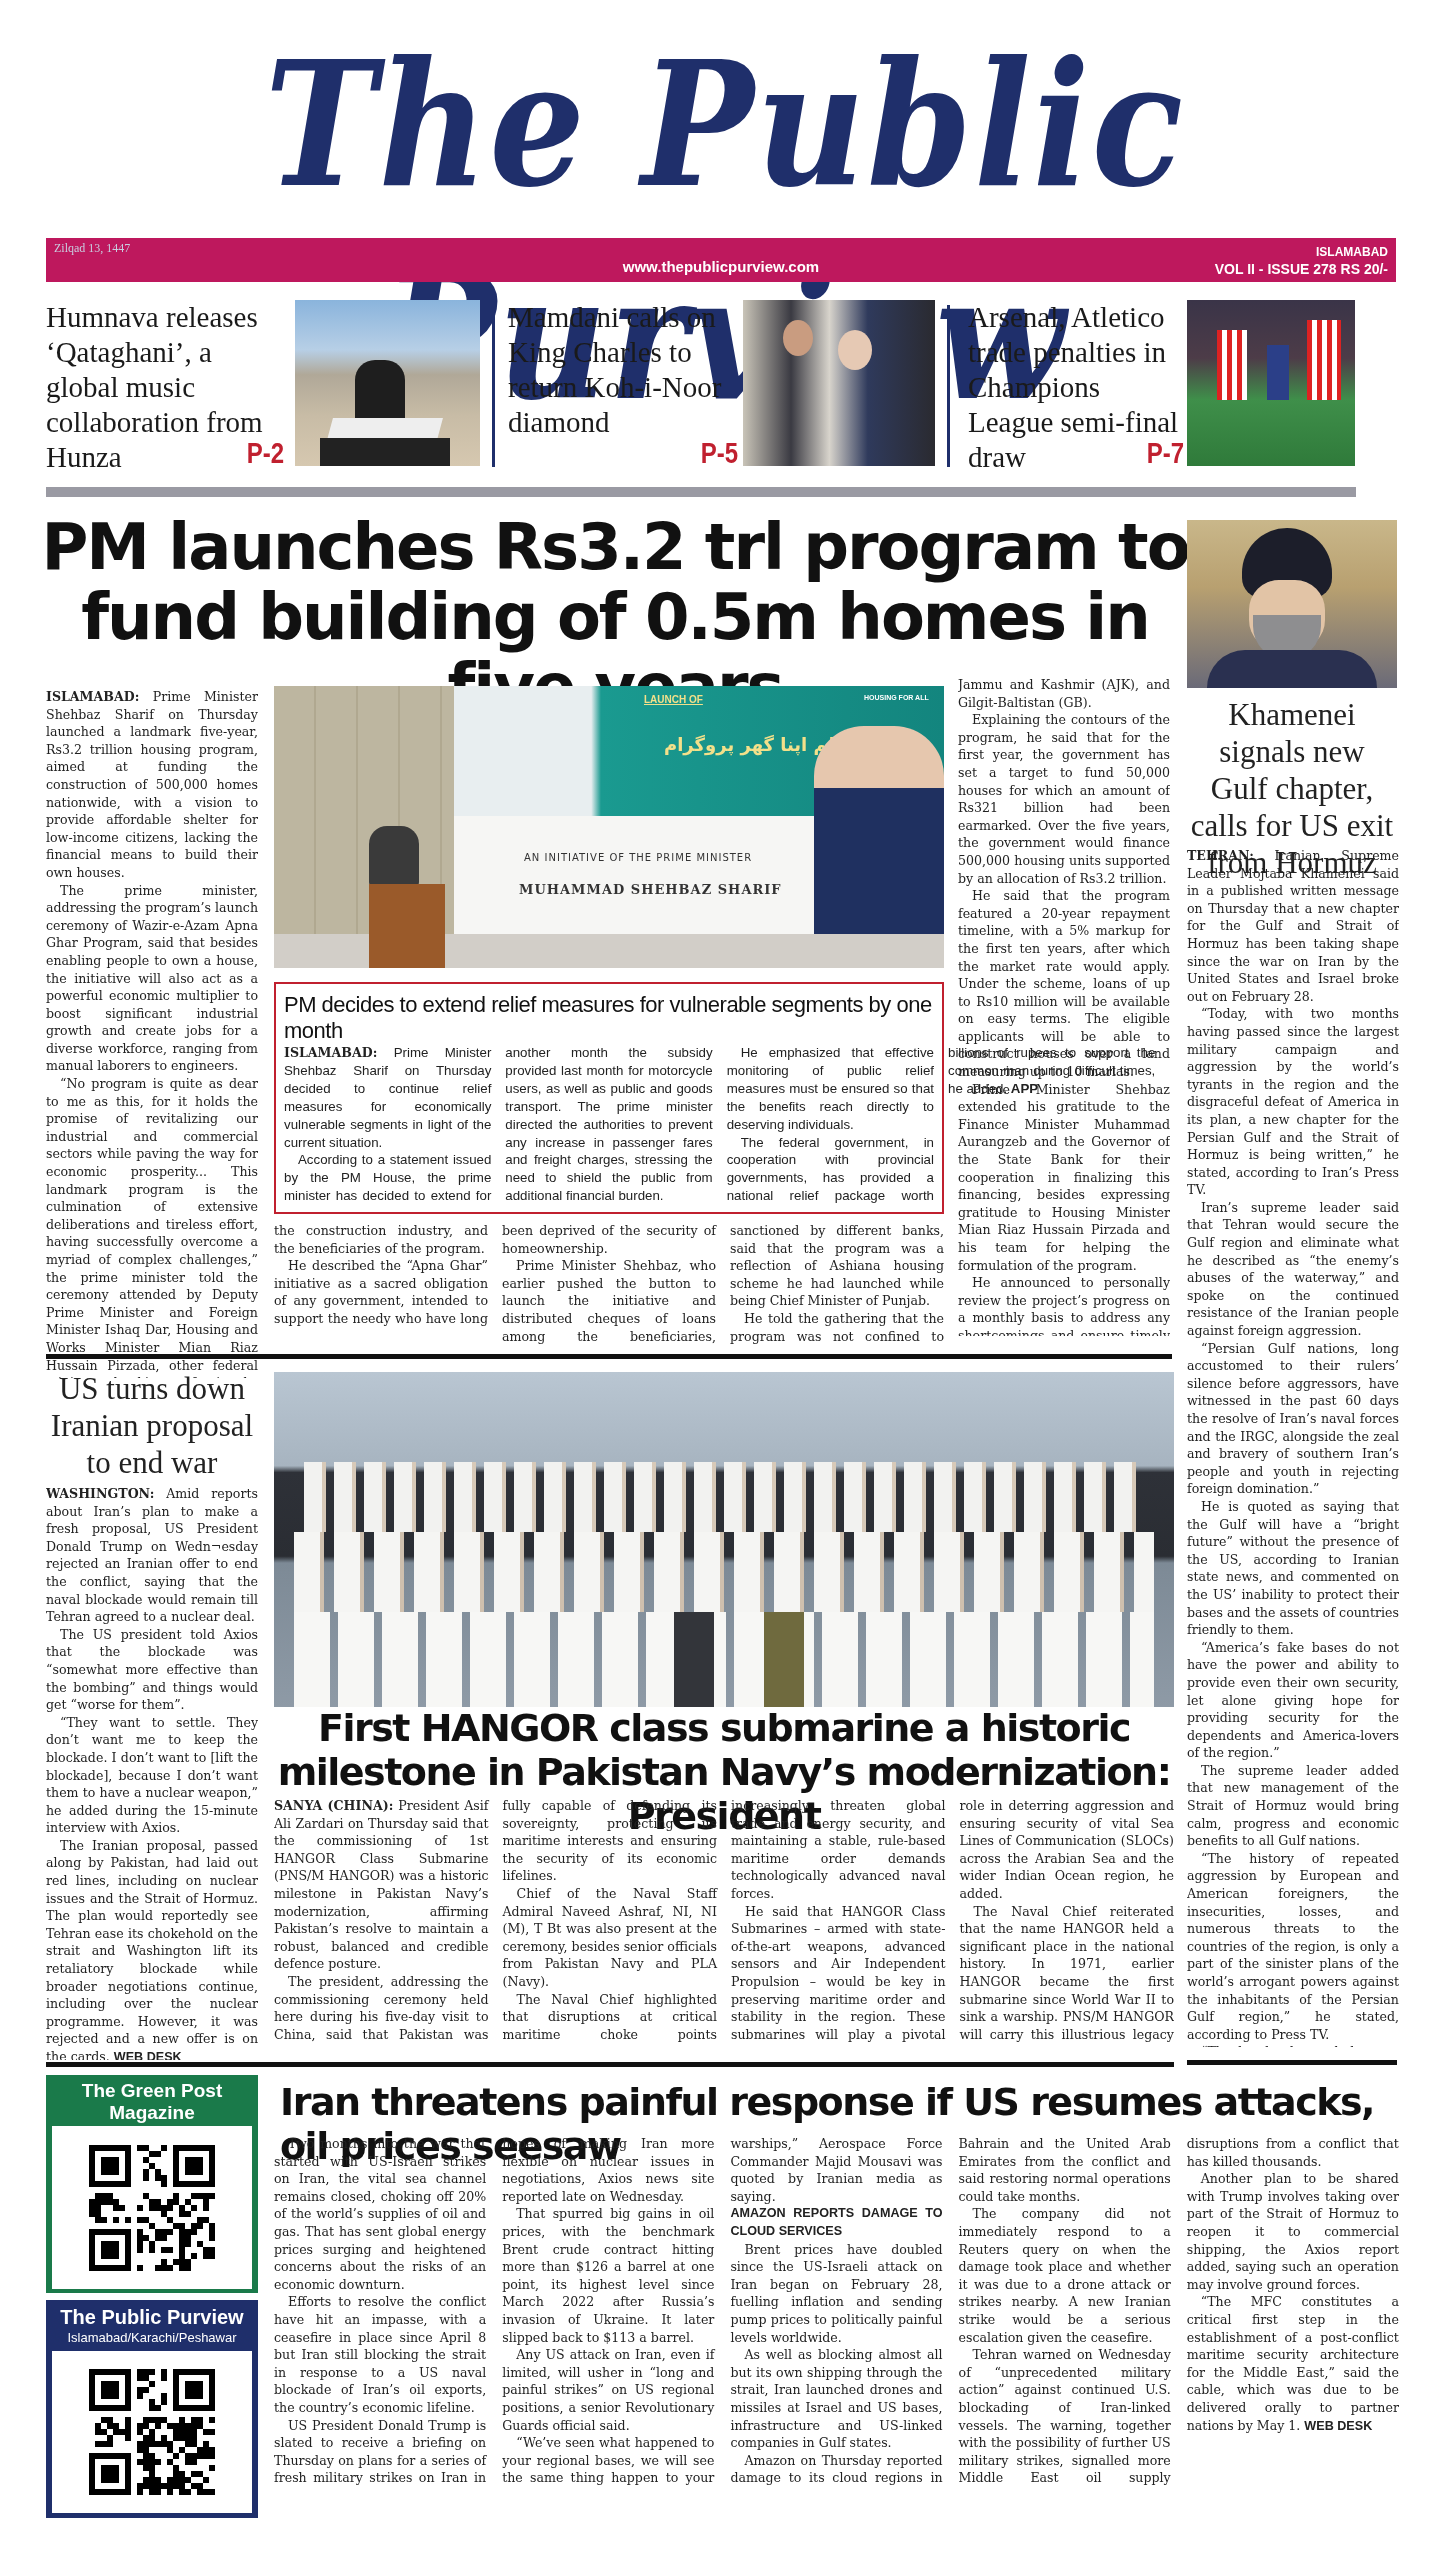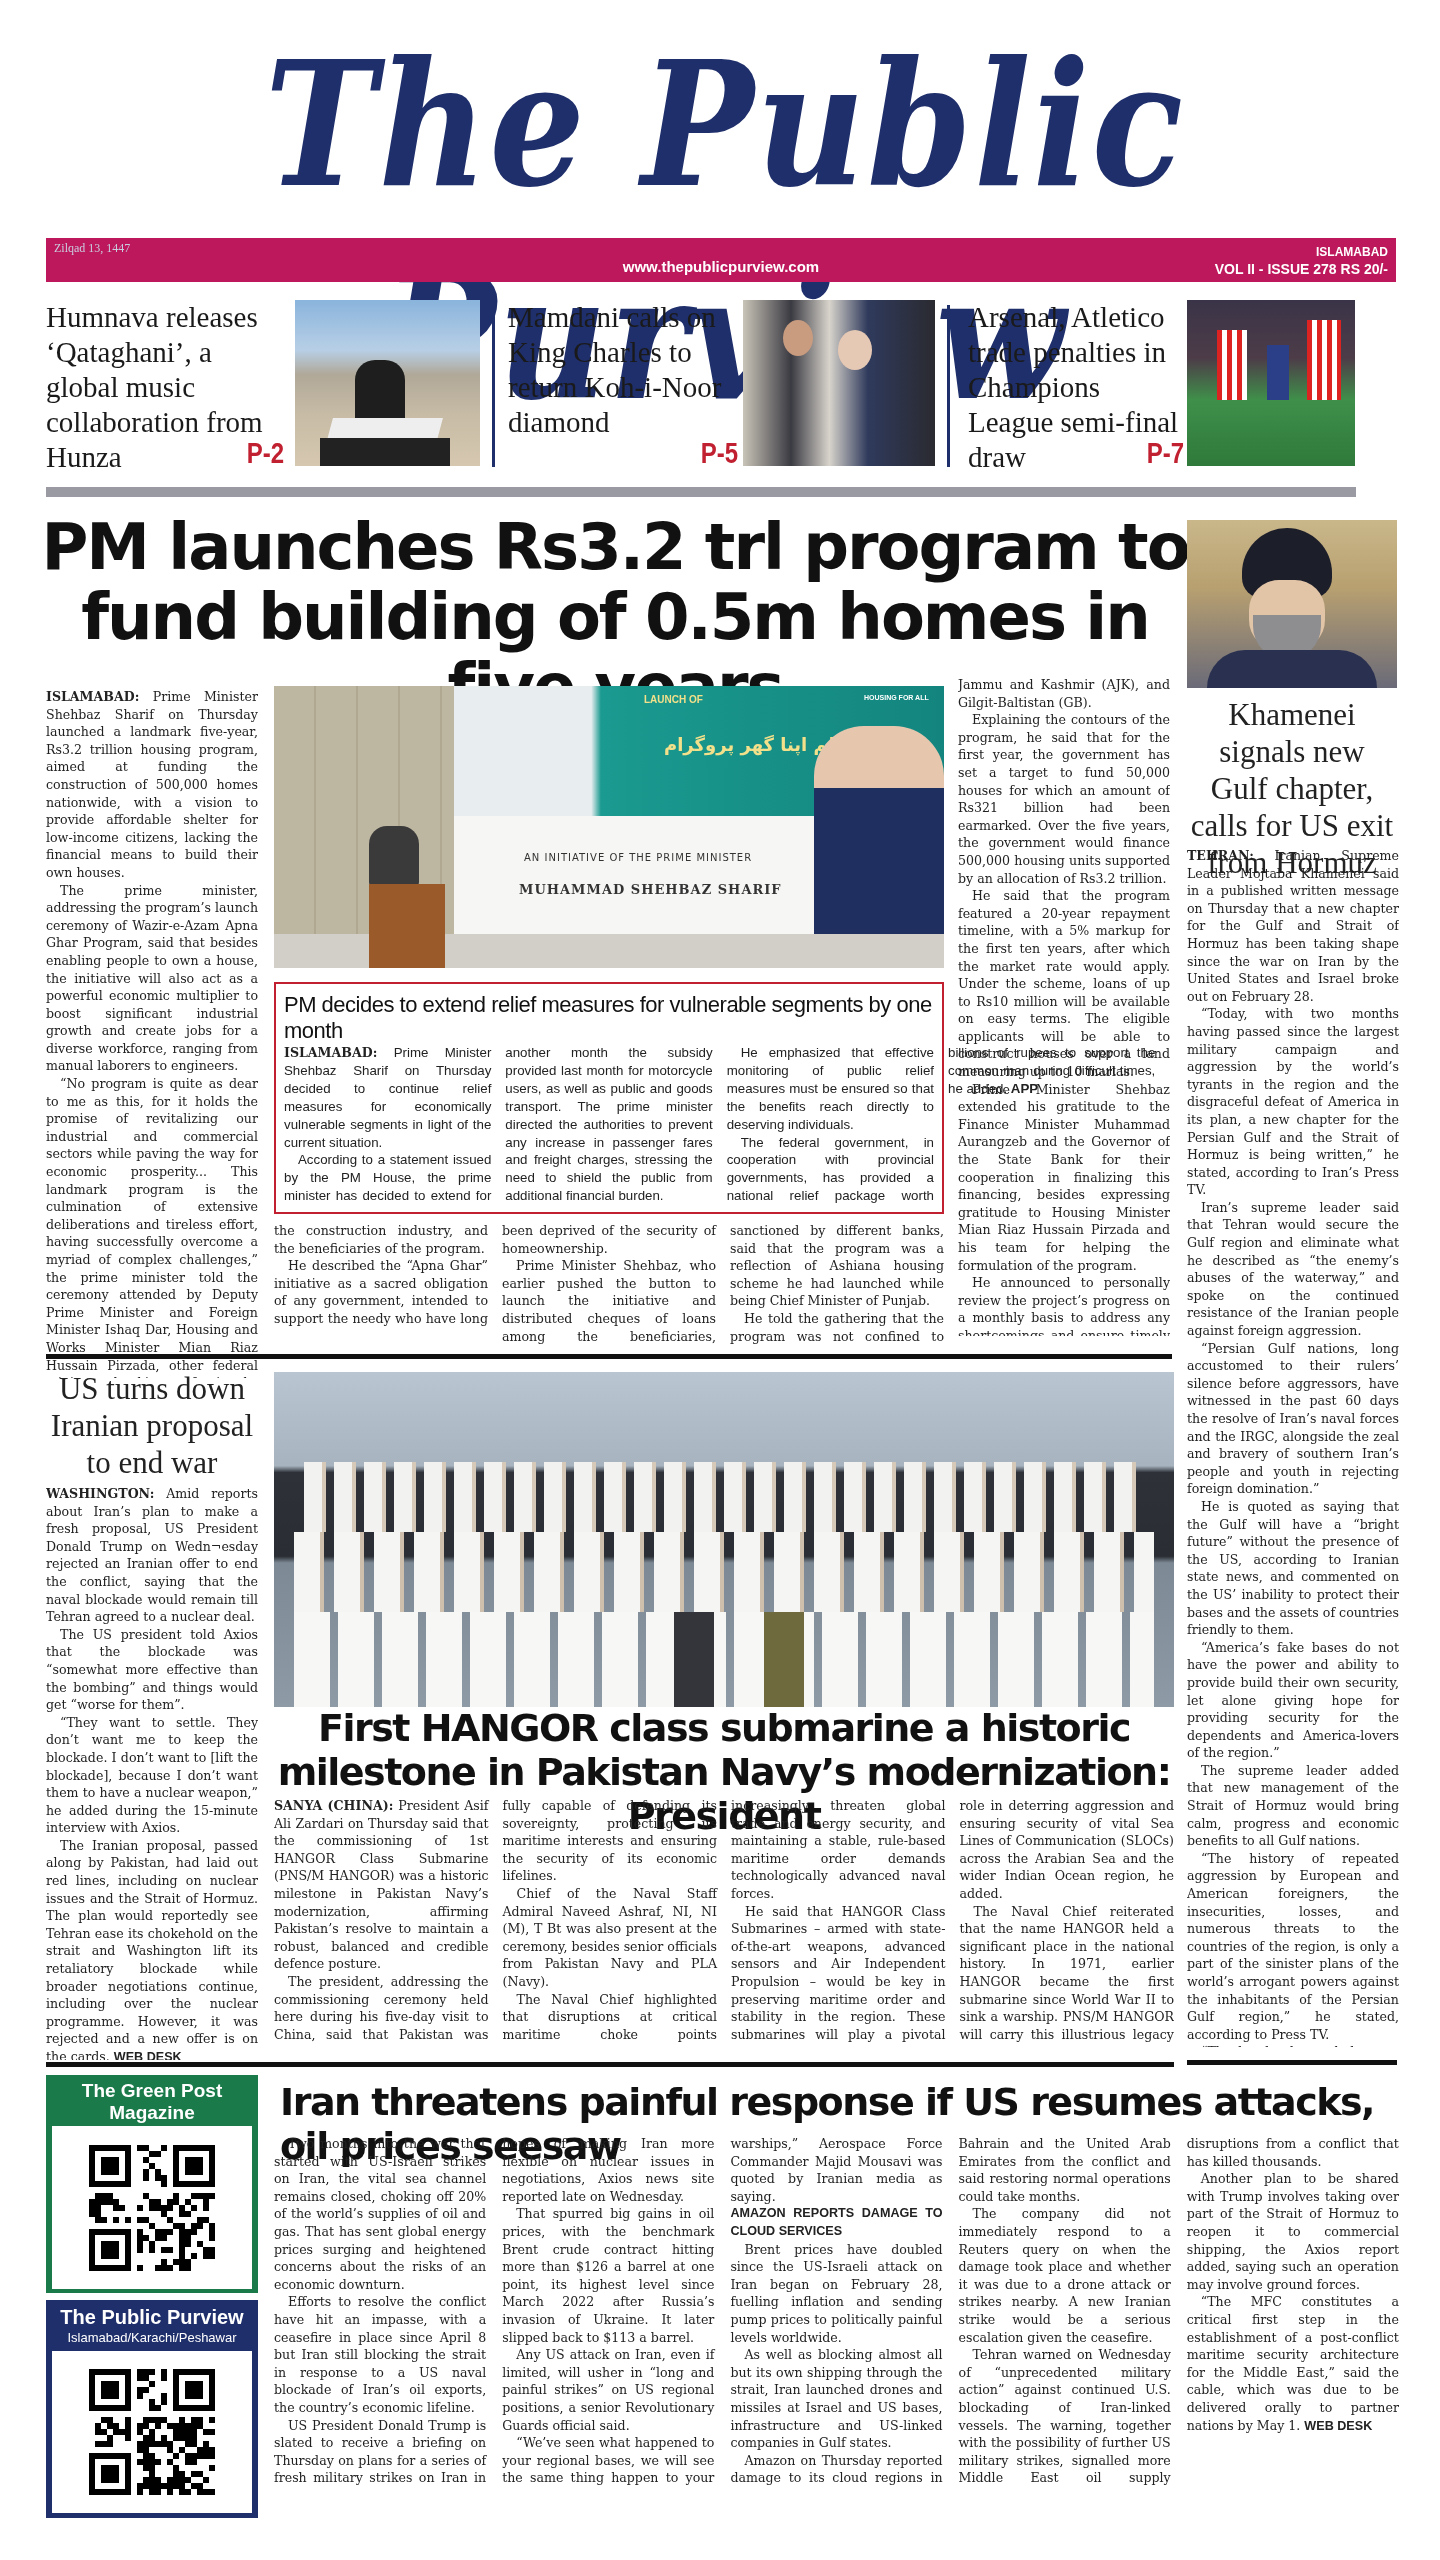--- a/index.html
+++ b/index.html
@@ -102,21 +102,21 @@
 
 <div class="abs body-text" style="left:46px;top:688px;width:212px;height:690px;overflow:hidden;">
   <p class="first"><b class="dl">ISLAMABAD:</b> <span>Prime Minister Shehbaz Sharif on Thursday launched a landmark five-year, Rs3.2 trillion housing program, aimed at funding the construction of 500,000 homes nationwide, with a vision to provide affordable shelter for low-income citizens, lacking the financial means to build their own houses.</span></p>
   <p>The prime minister, addressing the program’s launch ceremony of Wazir-e-Azam Apna Ghar Program, said that besides enabling people to own a house, the initiative will also act as a powerful economic multiplier to boost significant industrial growth and create jobs for a diverse workforce, ranging from manual laborers to engineers.</p>
   <p>“No program is quite as dear to me as this, for it holds the promise of revitalizing our industrial and commercial sectors while paving the way for economic prosperity... This landmark program is the culmination of extensive deliberations and tireless effort, having successfully overcome a myriad of complex challenges,” the prime minister told the ceremony attended by Deputy Prime Minister and Foreign Minister Ishaq Dar, Housing and Works Minister Mian Riaz Hussain Pirzada, other federal ministers, banking professionals, representatives from</p>
 </div>
 
 <div class="abs photo" style="left:274px;top:686px;width:670px;height:282px;background:#c2bca8;">
   <div style="position:absolute;left:0;top:0;width:180px;height:282px;background:repeating-linear-gradient(90deg,#bdb6a0 0 40px,#b0a890 40px 42px);"></div>
   <div style="position:absolute;left:180px;top:0;width:490px;height:130px;background:linear-gradient(90deg,#e8eef0 0%,#e8eef0 28%,#1a9a90 30%,#13857e 100%);"></div>
-  <div style="position:absolute;left:370px;top:8px;font-family:'Liberation Sans',sans-serif;font-size:10px;font-weight:bold;color:#f3e08a;">LAUNCH OF</div>
+  <div style="position:absolute;left:370px;top:8px;font-family:'Liberation Sans',sans-serif;font-size:10px;font-weight:bold;color:#f3e08a;text-decoration:underline;">LAUNCH OF</div>
   <div style="position:absolute;left:590px;top:8px;font-family:'Liberation Sans',sans-serif;font-size:7px;font-weight:bold;color:#fff;">HOUSING FOR ALL</div>
   <div style="position:absolute;left:390px;top:48px;font-family:'DejaVu Sans',sans-serif;font-size:18px;font-weight:bold;color:#f3e08a;direction:rtl;">وزیراعظم اپنا گھر پروگرام</div>
   <div style="position:absolute;left:180px;top:130px;width:490px;height:118px;background:#f6f6f4;"></div>
   <div style="position:absolute;left:250px;top:166px;font-family:'DejaVu Sans',sans-serif;font-size:10px;color:#333;letter-spacing:1px;">AN INITIATIVE OF THE PRIME MINISTER</div>
   <div style="position:absolute;left:245px;top:196px;font-family:'DejaVu Serif',serif;font-size:13px;font-weight:bold;color:#333;letter-spacing:1px;">MUHAMMAD SHEHBAZ SHARIF</div>
   <div style="position:absolute;left:540px;top:40px;width:130px;height:208px;background:linear-gradient(180deg,#e6c7ae 0 30%,#1f3060 30% 100%);border-radius:50px 50px 0 0;"></div>
   <div style="position:absolute;left:0;top:248px;width:670px;height:34px;background:#d2cec8;"></div>
   <div style="position:absolute;left:95px;top:140px;width:50px;height:60px;background:#3a3a3a;border-radius:18px 18px 4px 4px;"></div>
   <div style="position:absolute;left:95px;top:198px;width:76px;height:84px;background:#9a5a2a;"></div>
 </div>
@@ -154,21 +154,21 @@
   <div style="position:absolute;left:66px;top:95px;width:68px;height:45px;background:#8e8e90;border-radius:0 0 34px 34px;"></div>
   <div style="position:absolute;left:20px;top:130px;width:170px;height:38px;background:#2a3050;border-radius:40px 40px 0 0;"></div>
 </div>
 <div class="abs hl-serif" style="left:1187px;top:696px;width:210px;">Khamenei signals new Gulf chapter, calls for US exit from Hormuz</div>
 <div class="abs body-text" style="left:1187px;top:847px;width:212px;height:1200px;overflow:hidden;">
   <p class="first"><b class="dl">TEHRAN:</b> <span>Iranian Supreme Leader Mojtaba Khamenei said in a published written message on Thursday that a new chapter for the Gulf and Strait of Hormuz has been taking shape since the war on Iran by the United States and Israel broke out on February 28.</span></p>
   <p>“Today, with two months having passed since the largest military campaign and aggression by the world’s tyrants in the region and the disgraceful defeat of America in its plan, a new chapter for the Persian Gulf and the Strait of Hormuz is being written,” he stated, according to Iran’s Press TV.</p>
   <p>Iran’s supreme leader said that Tehran would secure the Gulf region and eliminate what he described as “the enemy’s abuses of the waterway,” and spoke on the continued resistance of the Iranian people against foreign aggression.</p>
   <p>“Persian Gulf nations, long accustomed to their rulers’ silence before aggressors, have witnessed in the past 60 days the resolve of Iran’s naval forces and the IRGC, alongside the zeal and bravery of southern Iran’s people and youth in rejecting foreign domination.”</p>
   <p>He is quoted as saying that the Gulf will have a “bright future” without the presence of the US, according to Iranian state news, and commented on the US’ inability to protect their bases and the assets of countries friendly to them.</p>
-  <p>“America’s fake bases do not have the power and ability to provide build their own security, let alone giving hope for providing security for the dependents and America-lovers of the region.”</p>
+  <p>“America’s fake bases do not have the power and ability to provide even their own security, let alone giving hope for providing security for the dependents and America-lovers of the region.”</p>
   <p>The supreme leader added that new management of the Strait of Hormuz would bring calm, progress and economic benefits to all Gulf nations.</p>
   <p>“The history of repeated aggression by European and American foreigners, the insecurities, losses, and numerous threats to the countries of the region, is only a part of the sinister plans of the world’s arrogant powers against the inhabitants of the Persian Gulf region,” he stated, according to Press TV.</p>
   <p><span>“The legal rules and the new management of the Strait of Hormuz will bring comfort and progress for the benefit of all the nations of the region, and its economic blessings will gladden the hearts of the people.”</span> </p>
 </div>
 <div class="abs black-rule" style="left:1187px;top:2060px;width:210px;"></div>
 
 <div class="abs hl-serif" style="left:46px;top:1370px;width:212px;">US turns down Iranian proposal to end war</div>
 <div class="abs body-text" style="left:46px;top:1485px;width:212px;height:575px;overflow:hidden;">
   <p class="first"><b class="dl">WASHINGTON:</b> <span>Amid reports about Iran’s plan to make a fresh proposal, US President Donald Trump on Wedn¬esday rejected an Iranian offer to end the conflict, saying that the naval blockade would remain till Tehran agreed to a nuclear deal.</span></p>
   <p>The US president told Axios that the blockade was “somewhat more effective than the bombing” and things would get “worse for them”.</p>

